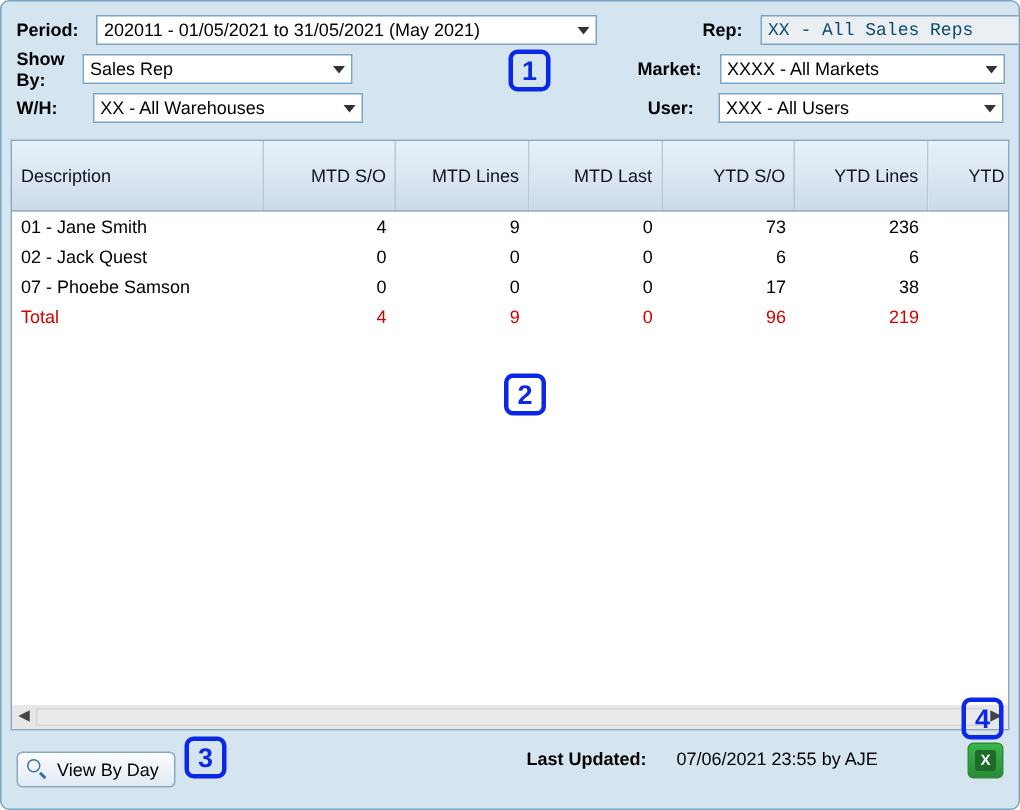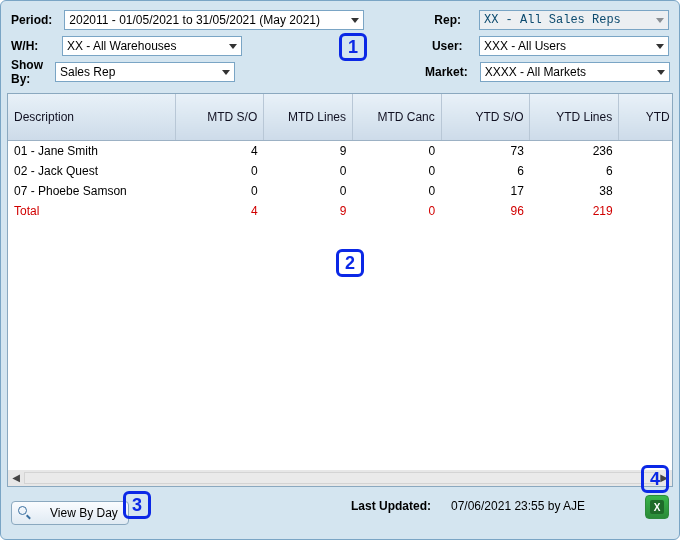--- a/index.html
+++ b/index.html
@@ -67,21 +67,21 @@
     border-right: 4px solid transparent;
     border-top: 5px solid #333;
     pointer-events: none;
   }
   .combo.disabled {
     background: #eceff2;
     color: #0c4a6e;
     font-family: Liberation Mono, monospace;
   }
   .combo-wrap.disabled::after { border-top-color: #8a8f94; }
-  .w-period { width: 300px; }
+  .w-period { width: 334px; }
   .w-showby { width: 180px; }
   .w-wh     { width: 180px; }
   .w-right  { width: 190px; }
   .callout {
     position: absolute;
     border: 3px solid #0b28e6;
     border-radius: 6px;
     color: #0b28e6;
     font-weight: bold;
     font-size: 18px;
@@ -152,21 +152,21 @@
   .footer {
     display: flex;
     align-items: center;
     padding: 8px 10px 0 10px;
     height: 44px;
     position: relative;
   }
   .btn {
     display: inline-flex;
     align-items: center;
-    gap: 18px;
+    gap: 6px;
     background: linear-gradient(#fafcff, #e0eaf3);
     border: 1px solid #8aa8bf;
     border-radius: 4px;
     height: 24px;
     padding: 0 10px 0 6px;
     font-size: 12px;
     font-family: inherit;
     cursor: pointer;
   }
   .mag {
@@ -230,44 +230,44 @@
   <div class="filters">
 
     <div class="filter-row">
       <span class="f-label">Period:</span>
       <span class="combo-wrap"><input class="combo w-period" value="202011 - 01/05/2021 to 31/05/2021 (May 2021)" style=""></span>
       <span class="f-label-right">Rep:</span>
       <span class="combo-wrap disabled"><input class="combo w-right disabled" disabled="" value="XX - All Sales Reps" style=""></span>
     </div>
 
     <div class="filter-row">
+      <span class="f-label">Show By:</span>
+      <span class="combo-wrap"><input class="combo w-showby" value="Sales Rep" style=""></span>
+      <span class="f-label-right" style="margin-left:178px">Market:</span>
+      <span class="combo-wrap"><input class="combo w-right" value="XXXX - All Markets" style=""></span>
+    </div>
+
+    <div class="filter-row">
       <span class="f-label">W/H:</span>
       <span class="combo-wrap"><input class="combo w-wh" value="XX - All Warehouses" style=""></span>
       <span class="f-label-right" style="margin-left:178px">User:</span>
       <span class="combo-wrap"><input class="combo w-right" value="XXX - All Users" style=""></span>
-    </div>
-
-    <div class="filter-row">
-      <span class="f-label">Show By:</span>
-      <span class="combo-wrap"><input class="combo w-showby" value="Sales Rep" style=""></span>
-      <span class="f-label-right" style="margin-left:178px">Market:</span>
-      <span class="combo-wrap"><input class="combo w-right" value="XXXX - All Markets" style=""></span>
     </div>
 
     <div class="callout" style="left:338px; top:32px;">1</div>
   </div>
 
   <div class="grid-wrap">
     <table class="grid">
       <thead>
         <tr id="header-row">
             <th class="first" style="width: 160px;">Description</th>
             <th style="width: 85px;">MTD S/O</th>
             <th style="width: 85px;">MTD Lines</th>
-            <th style="width: 85px;">MTD Canc</th>
+            <th style="width: 85px;">MTD Last</th>
             <th style="width: 85px;">YTD S/O</th>
             <th style="width: 85px;">YTD Lines</th>
             <th style="width: 85px;">YTD Canc</th>
           </tr>
       </thead>
       <tbody id="grid-body">
           <tr>
             <td class="first">01 - Jane Smith</td>
             <td>4</td>
             <td>9</td>

